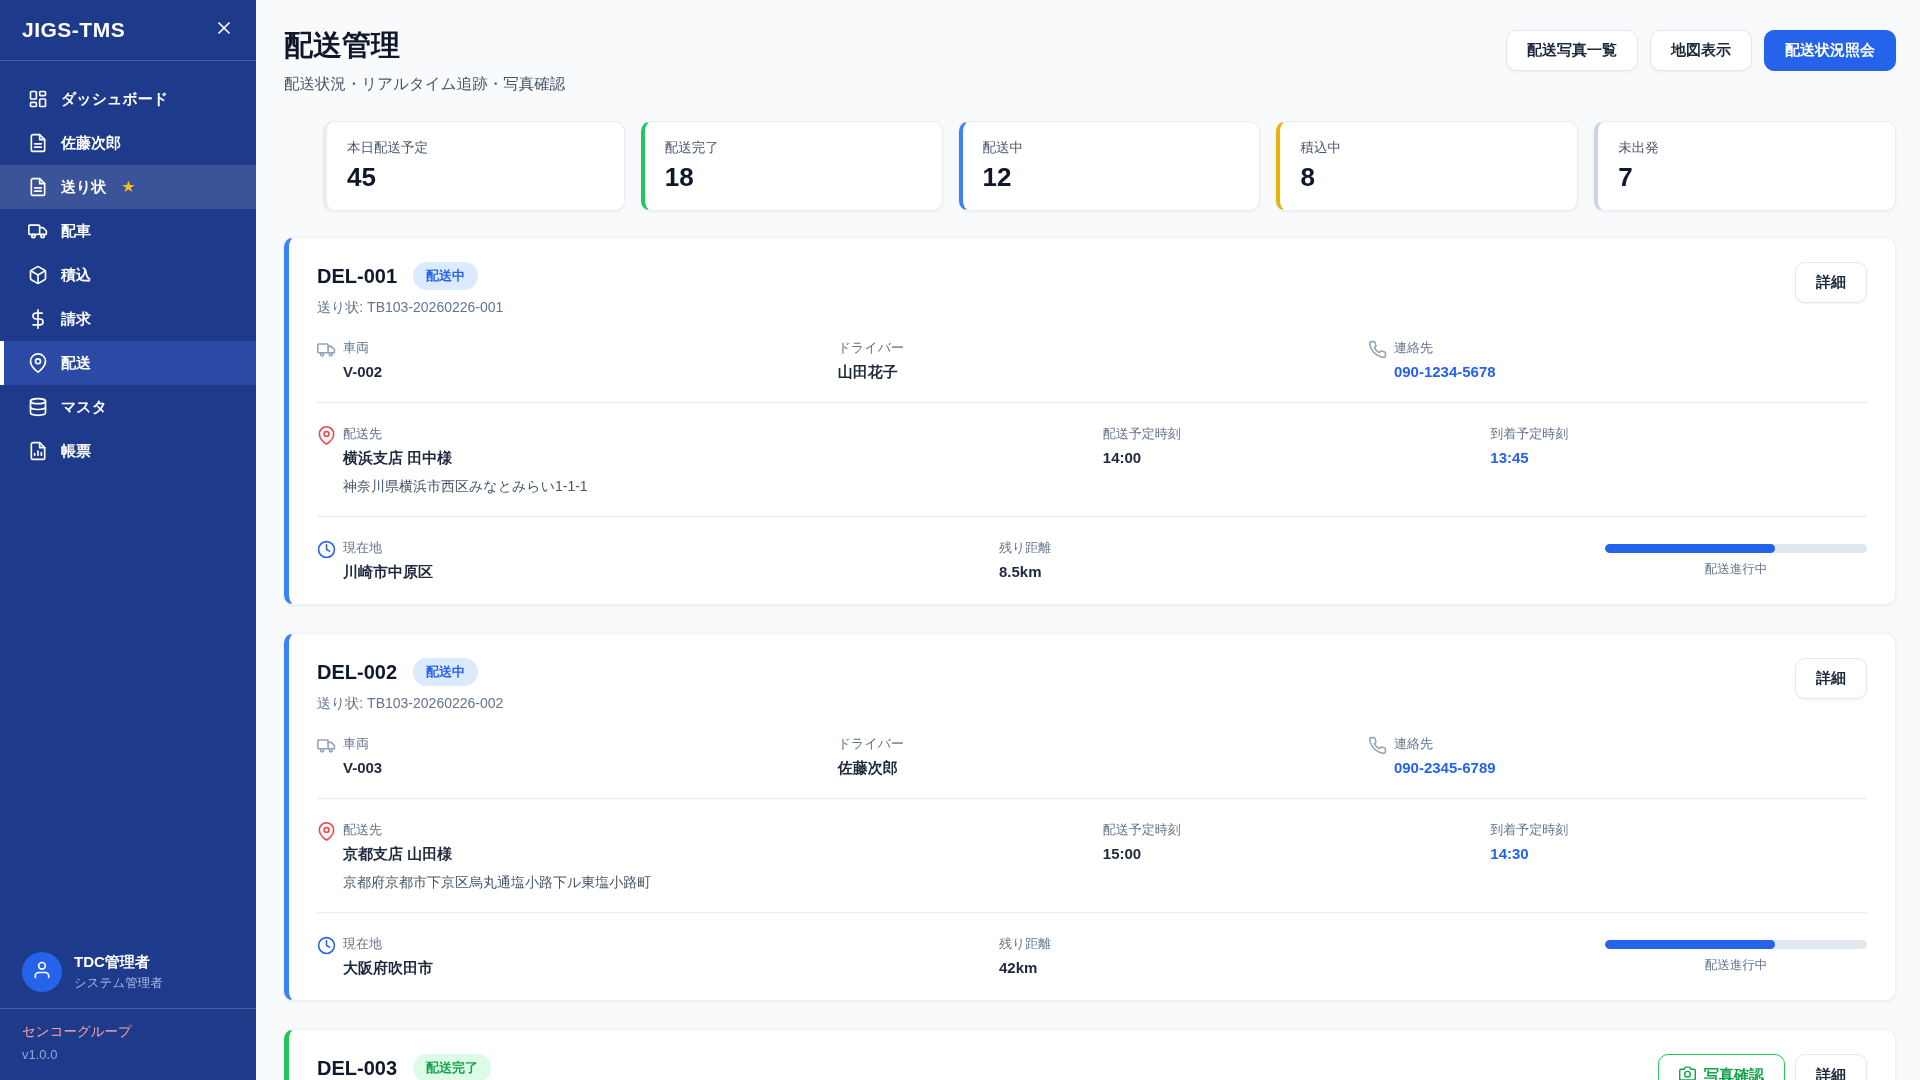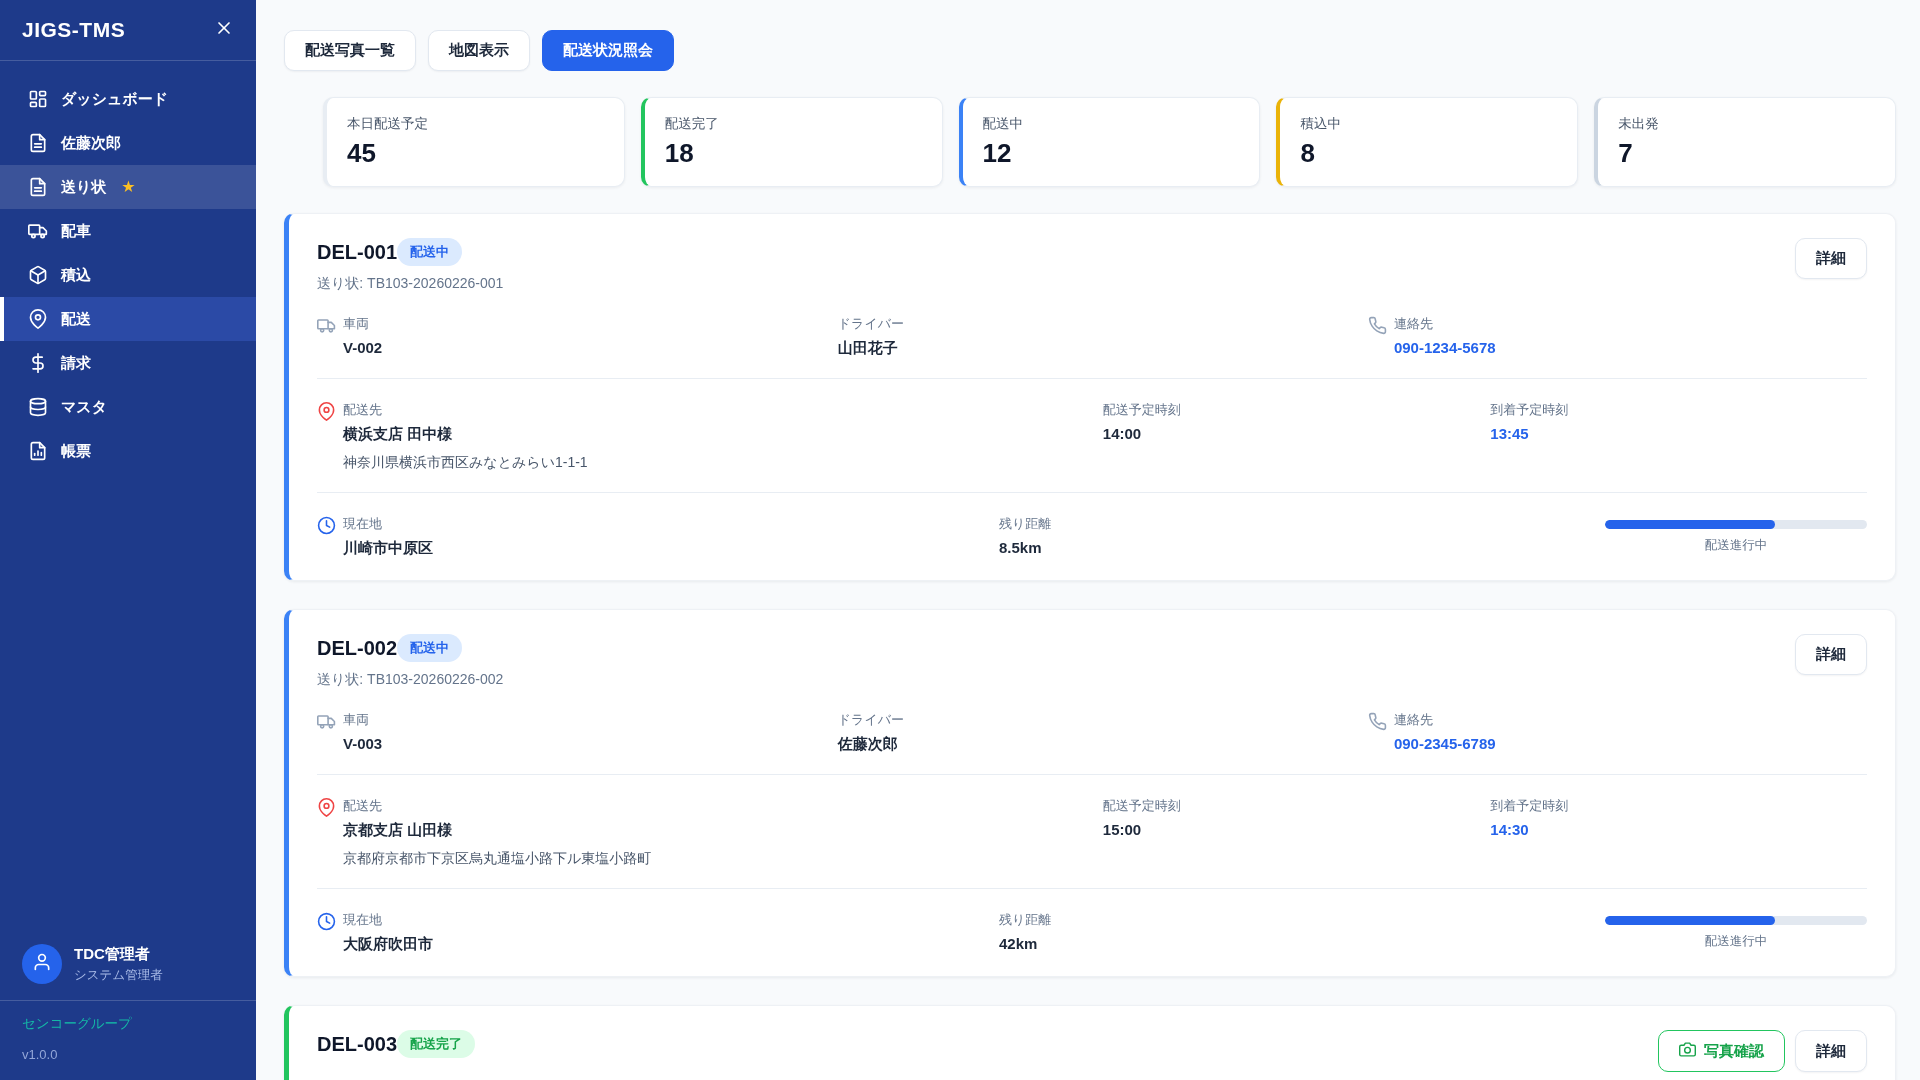--- a/index.html
+++ b/index.html
@@ -24,21 +24,21 @@
     width:4px; background:#ffffff; }
   .star { color:#fbbf24; font-size:16px; margin-left:2px; line-height:1; }
   .sb-bottom { margin-top:auto; }
   .sb-user { display:flex; align-items:center; gap:12px; padding:16px 22px; }
   .avatar { width:40px; height:40px; border-radius:50%; background:#2563eb;
     display:flex; align-items:center; justify-content:center; flex:none; }
   .avatar svg { width:20px; height:20px; }
   .sb-user-name { font-size:15px; font-weight:700; }
   .sb-user-role { font-size:12.5px; color:#a7b9e6; margin-top:3px; }
   .sb-foot { border-top:1px solid rgba(255,255,255,0.18); padding:14px 22px 18px; }
-  .sb-org { font-size:13.5px; color:#14b8a6; margin-bottom:14px; }
+  .sb-org { font-size:13.5px; color:#fca5a5; margin-bottom:6px; }
   .sb-ver { font-size:13px; color:#93a6d8; }
 
   
   .main { margin-left:256px; padding:26px 24px 0 28px; }
   .page-head { display:flex; align-items:flex-start; justify-content:space-between; }
   .page-title { font-size:29px; font-weight:700; color:#0f172a; }
   .page-sub { font-size:15.5px; color:#475569; margin-top:8px; }
   .head-actions { display:flex; gap:12px; margin-top:4px; }
   .btn { font-family:inherit; font-size:15px; font-weight:600; border-radius:10px;
     padding:10px 20px; cursor:pointer; white-space:nowrap; display:inline-flex;
@@ -56,21 +56,21 @@
   .stat-label { font-size:13.5px; color:#475569; }
   .stat-value { font-size:26px; font-weight:700; margin-top:5px; color:#0f172a; }
 
   
   .cards { margin-top:26px; }
   .card { background:#fff; border:1px solid #eef1f5; border-left:5px solid #3b82f6;
     border-radius:10px; padding:24px 28px 22px; margin-bottom:28px;
     box-shadow:0 1px 3px rgba(15,23,42,0.07); }
   .card.done { border-left-color:#22c55e; }
   .card-head { display:flex; justify-content:space-between; align-items:flex-start; }
-  .title-row { display:flex; align-items:center; }
+  .title-row { display:flex; align-items:center; gap:16px; }
   .card-title { font-size:20px; font-weight:700; color:#0f172a; }
   .badge { font-size:13px; font-weight:600; border-radius:9999px; padding:5px 13px; }
   .badge.active { background:#dbeafe; color:#2563eb; }
   .badge.done { background:#dcfce7; color:#16a34a; }
   .waybill { font-size:14px; color:#64748b; margin-top:9px; }
   .head-btns { display:flex; gap:10px; }
 
   .row { display:grid; margin-top:22px; }
   .info-row { grid-template-columns: 33.6% 34.2% 1fr; }
   .dest-row { grid-template-columns: 50.7% 25% 1fr; }
@@ -158,37 +158,37 @@
       <div class="nav-item">
         <span class="icon ">
           <svg width="20" height="20" viewBox="0 0 24 24" fill="none" stroke="currentColor" stroke-width="2" stroke-linecap="round" stroke-linejoin="round">
             <path d="M21 16V8a2 2 0 0 0-1-1.73l-7-4a2 2 0 0 0-2 0l-7 4A2 2 0 0 0 3 8v8a2 2 0 0 0 1 1.73l7 4a2 2 0 0 0 2 0l7-4A2 2 0 0 0 21 16z"></path>
             <path d="M3.27 6.96 12 12.01l8.73-5.05"></path>
             <path d="M12 22.08V12"></path>
           </svg>
         </span>
         <span class="nav-label">積込</span>
       </div>
+      <div class="nav-item">
+        <span class="icon ">
+          <svg width="20" height="20" viewBox="0 0 24 24" fill="none" stroke="currentColor" stroke-width="2" stroke-linecap="round" stroke-linejoin="round">
+            <line x1="12" y1="1" x2="12" y2="23"></line>
+            <path d="M17 5H9.5a3.5 3.5 0 0 0 0 7h5a3.5 3.5 0 0 1 0 7H6"></path>
+          </svg>
+        </span>
+        <span class="nav-label">請求</span>
+      </div>
       <div class="nav-item active">
         <span class="icon ">
           <svg width="20" height="20" viewBox="0 0 24 24" fill="none" stroke="currentColor" stroke-width="2" stroke-linecap="round" stroke-linejoin="round">
             <path d="M21 10c0 7-9 13-9 13s-9-6-9-13a9 9 0 0 1 18 0z"></path>
             <circle cx="12" cy="10" r="3"></circle>
           </svg>
         </span>
         <span class="nav-label">配送</span>
-      </div>
-      <div class="nav-item">
-        <span class="icon ">
-          <svg width="20" height="20" viewBox="0 0 24 24" fill="none" stroke="currentColor" stroke-width="2" stroke-linecap="round" stroke-linejoin="round">
-            <line x1="12" y1="1" x2="12" y2="23"></line>
-            <path d="M17 5H9.5a3.5 3.5 0 0 0 0 7h5a3.5 3.5 0 0 1 0 7H6"></path>
-          </svg>
-        </span>
-        <span class="nav-label">請求</span>
       </div>
       <div class="nav-item">
         <span class="icon ">
           <svg width="20" height="20" viewBox="0 0 24 24" fill="none" stroke="currentColor" stroke-width="2" stroke-linecap="round" stroke-linejoin="round">
             <ellipse cx="12" cy="5" rx="9" ry="3"></ellipse>
             <path d="M21 12c0 1.66-4 3-9 3s-9-1.34-9-3"></path>
             <path d="M3 5v14c0 1.66 4 3 9 3s9-1.34 9-3V5"></path>
           </svg>
         </span>
         <span class="nav-label">マスタ</span>
@@ -223,20 +223,24 @@
     </div>
     <div class="sb-foot">
       <div class="sb-org">センコーグループ</div>
       <div class="sb-ver">v1.0.0</div>
     </div>
   </div>
 </aside>
 
 <main class="main">
   <div class="page-head">
+    <div>
+      <h1 class="page-title">配送管理</h1>
+      <div class="page-sub">配送状況・リアルタイム追跡・写真確認</div>
+    </div>
     <div class="head-actions">
       <button class="btn outline">配送写真一覧</button>
       <button class="btn outline">地図表示</button>
       <button class="btn primary">配送状況照会</button>
     </div>
   </div>
 
   <div class="stats">
       <div class="stat" style="border-left-color: rgb(232, 237, 243);">
         <div class="stat-label">本日配送予定</div>

